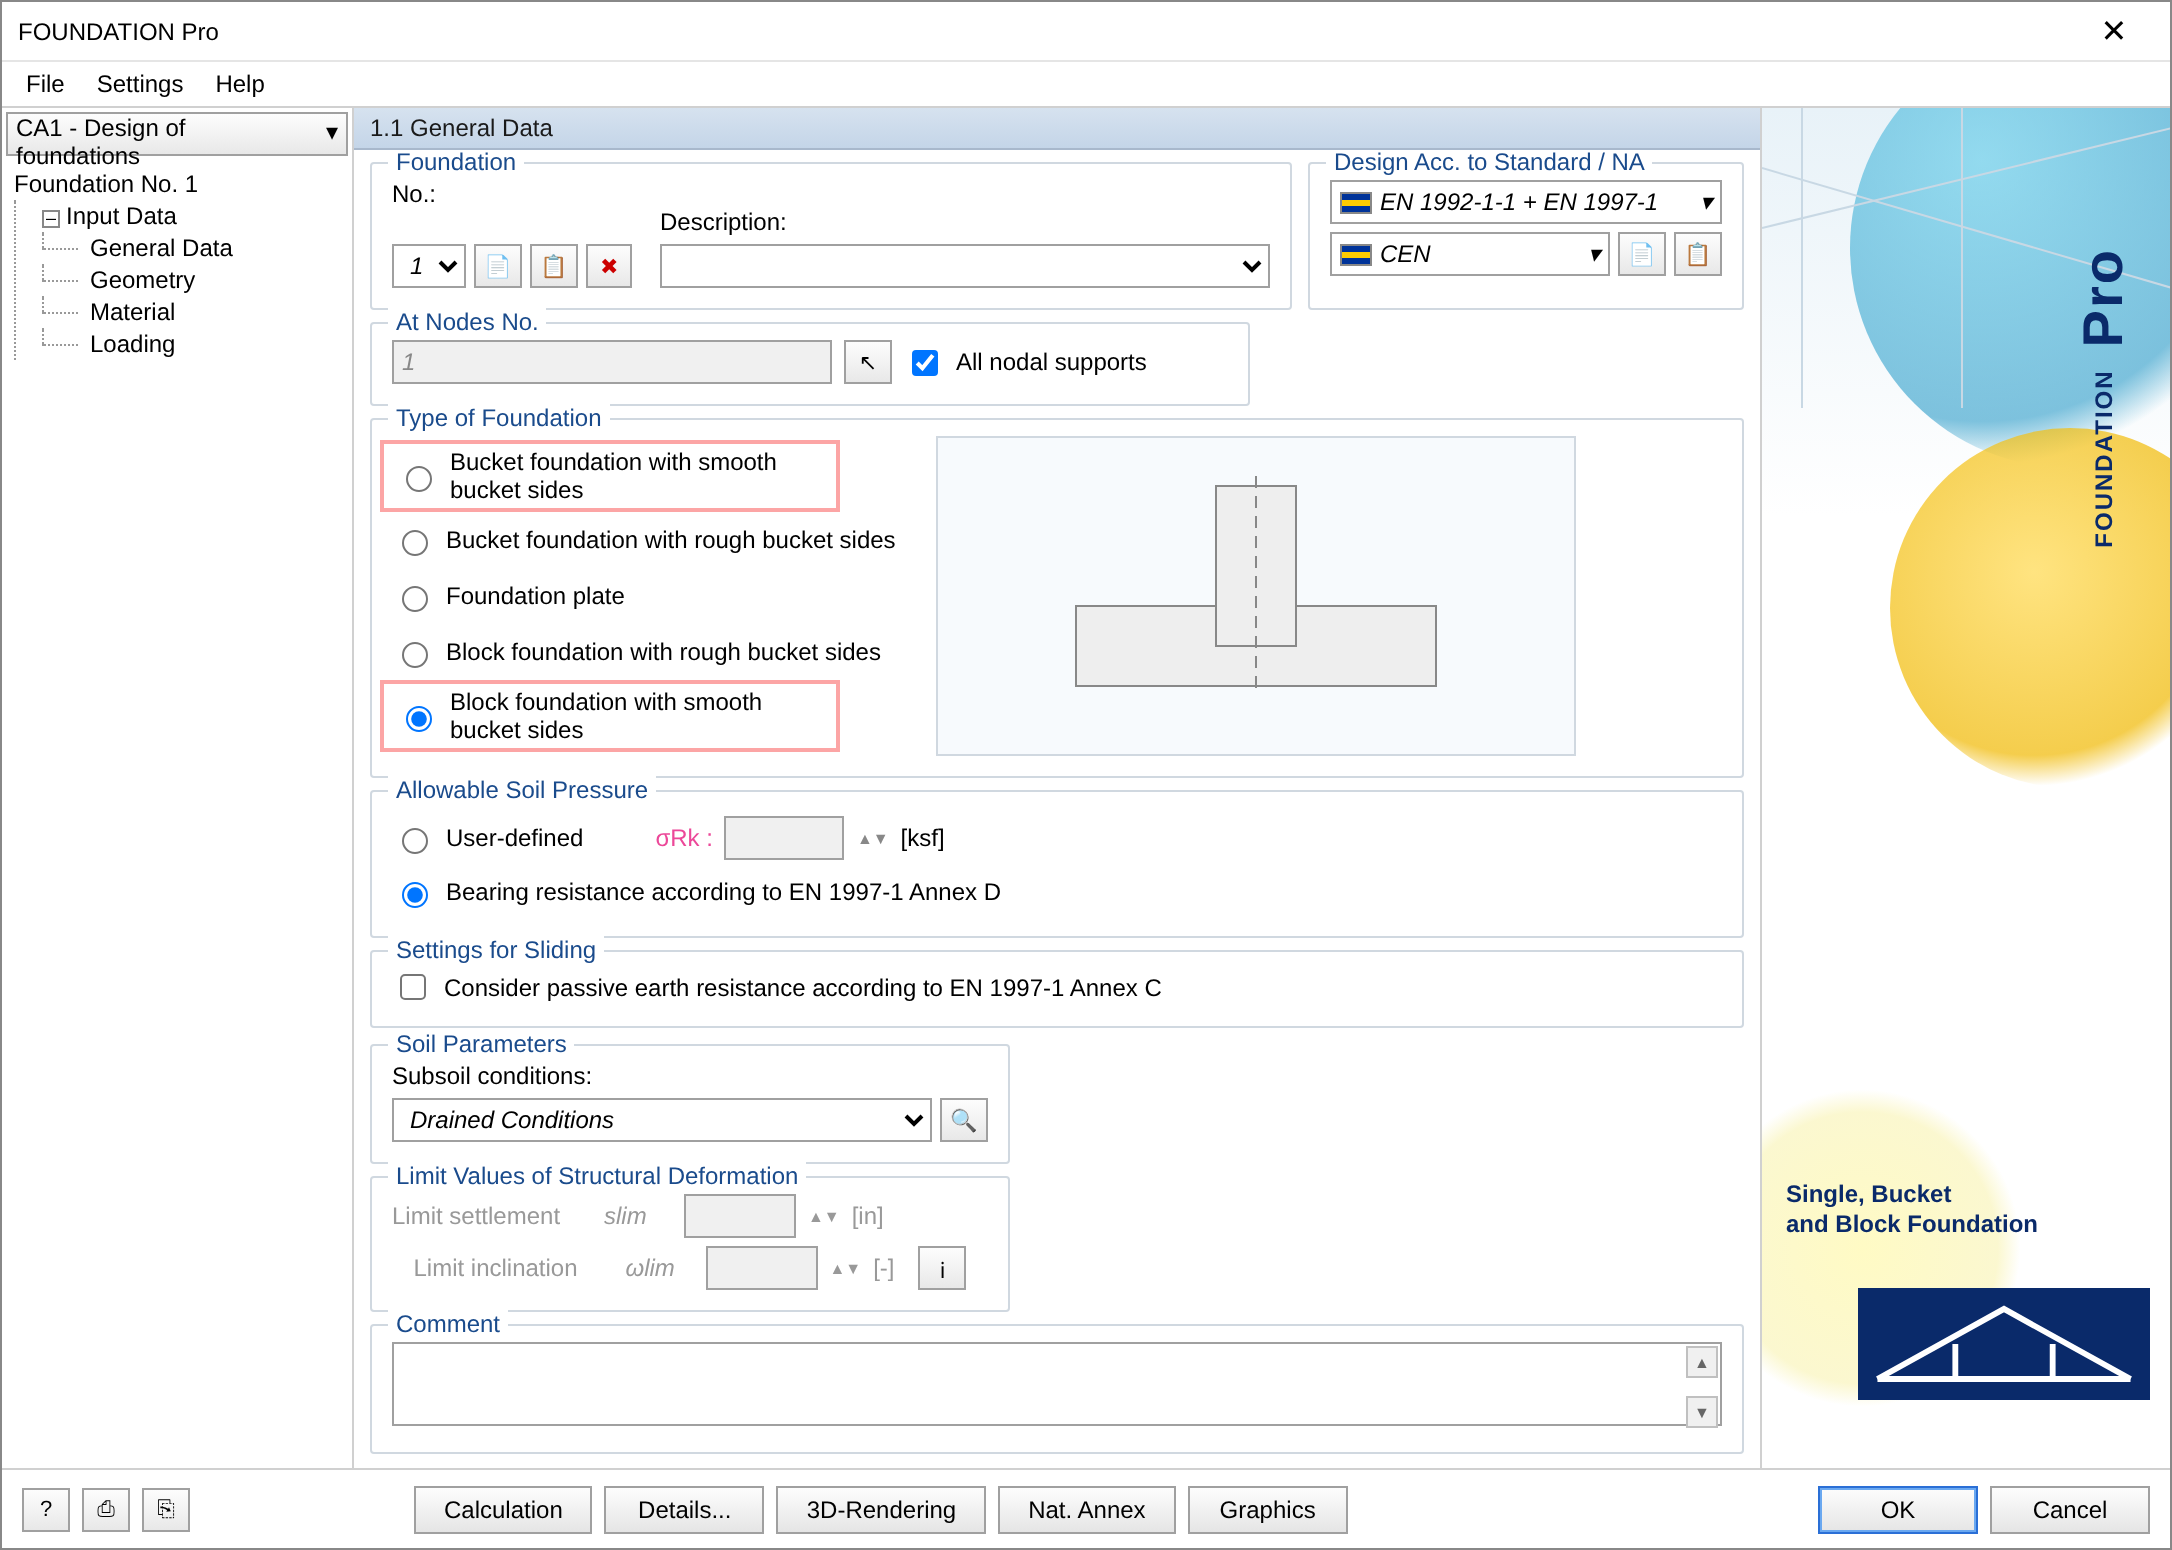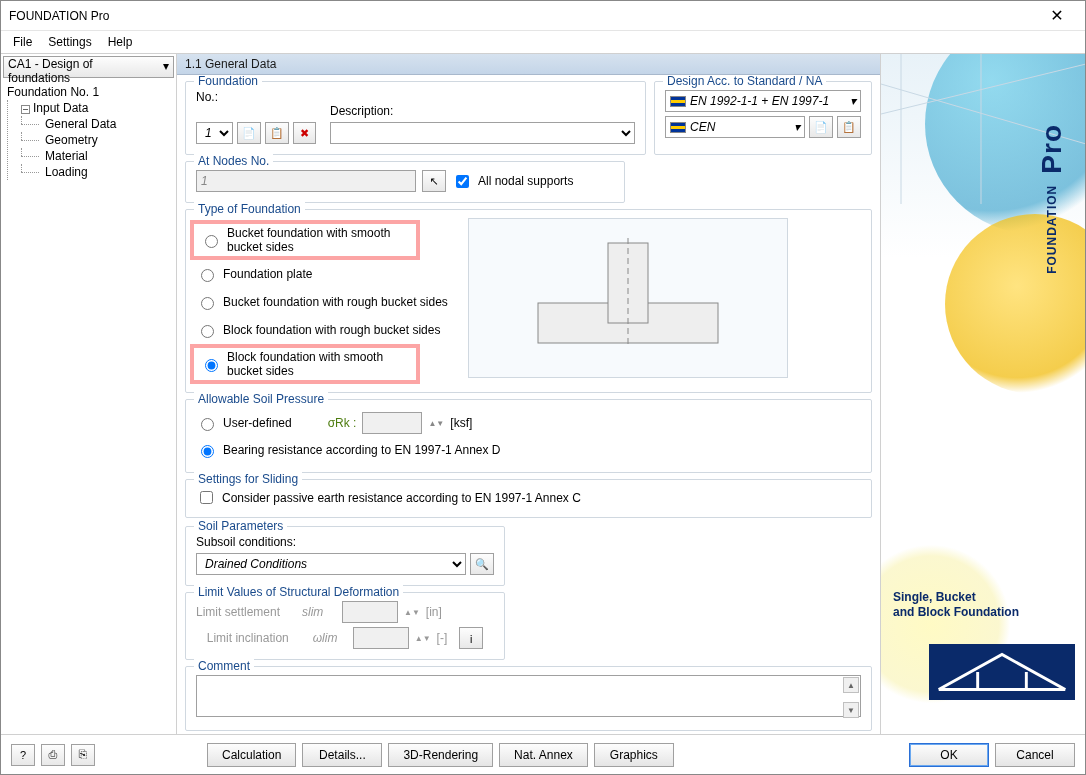--- a/index.html
+++ b/index.html
@@ -42,21 +42,21 @@
 .row { display: flex; gap: 8px; }
 .col { display: flex; flex-direction: column; gap: 4px; }
 .lbl { color: #000; font-size: 12px; }
 
 .input, select.input, textarea.input { border: 1px solid #a0a0a0; background: #fff; height: 22px; padding: 2px 4px; font-size: 12px; font-style: italic; }
 .input[disabled] { background: #f0f0f0; color: #888; }
 .btn-icon { width: 24px; height: 22px; border: 1px solid #a0a0a0; background: linear-gradient(#fdfdfd,#e8e8e8); display: inline-flex; align-items: center; justify-content: center; font-size: 11px; }
 
 .radio-row { display: flex; align-items: center; gap: 6px; padding: 4px 0; }
 .radio { width: 13px; height: 13px; }
-.highlight-red { border: 4px solid #fca5a5; padding: 2px 6px; margin: -2px -6px; }
+.highlight-red { border: 2px solid #fca5a5; padding: 2px 6px; margin: -2px -6px; }
 
 .check-row { display: flex; align-items: center; gap: 6px; }
 
 
 .rightpanel { width: 205px; border-left: 1px solid #d0d0d0; position: relative; overflow: hidden; background: linear-gradient(180deg,#e8f2f8 0%, #fff 30%, #fff 100%); }
 .rightpanel .deco1 { position: absolute; right: -60px; top: -40px; width: 220px; height: 220px; border-radius: 50%; background: radial-gradient(circle at 30% 30%, #58c9e8 0%, #2a9bc8 60%, transparent 70%); opacity: 0.6; }
 .rightpanel .deco2 { position: absolute; right: -40px; top: 160px; width: 180px; height: 180px; border-radius: 50%; background: radial-gradient(circle at 40% 40%, #ffd84a 0%, #f0b800 60%, transparent 70%); opacity: 0.7; }
 .rightpanel .deco3 { position: absolute; left: -30px; bottom: 30px; width: 160px; height: 160px; border-radius: 50%; background: radial-gradient(circle at 50% 50%, #fff68a 0%, #f7f0a0 60%, transparent 70%); opacity: 0.5; }
 .rightpanel .wire { position: absolute; inset: 0; color: #b0c8d8; }
 .brand-text { position: absolute; right: 12px; top: 70px; font-size: 36px; font-weight: bold; color: #0a2a6a; writing-mode: vertical-rl; transform: rotate(180deg); letter-spacing: 1px; }
@@ -174,25 +174,25 @@
       <div class="grp">
         <div class="grp-title">Type of Foundation</div>
         <div class="row" style="gap:20px;">
           <div class="col" style="gap:4px; padding-top:4px;">
             <div class="radio-row highlight-red" style="width:230px;">
                 <input type="radio" class="radio" name="tf" style="">
                 <span>Bucket foundation with smooth bucket sides</span>
               </div>
             <div class="radio-row">
                 <input type="radio" class="radio" name="tf" style="">
+                <span>Bucket foundation with rough bucket sides</span>
+              </div>
+            <div class="radio-row">
+                <input type="radio" class="radio" name="tf" style="">
                 <span>Foundation plate</span>
-              </div>
-            <div class="radio-row">
-                <input type="radio" class="radio" name="tf" style="">
-                <span>Bucket foundation with rough bucket sides</span>
               </div>
             <div class="radio-row">
                 <input type="radio" class="radio" name="tf" style="">
                 <span>Block foundation with rough bucket sides</span>
               </div>
             <div class="radio-row highlight-red" style="width:230px;">
                 <input type="radio" class="radio" name="tf" checked="" style="">
                 <span>Block foundation with smooth bucket sides</span>
               </div>
           </div>
@@ -207,21 +207,21 @@
       </div>
 
       <div class="row" style="gap:8px;flex-direction:column;">
         <div class="col" style="flex:1; gap:6px;">
 
           <div class="grp">
             <div class="grp-title">Allowable Soil Pressure</div>
             <div class="radio-row">
               <input type="radio" class="radio" name="asp" style="">
                 <span>User-defined</span>
-              <span style="margin-left:30px; color:#4d7c0f;">σRk :</span>
+              <span style="margin-left:30px; color:#ec4899;">σRk :</span>
               <input class="input" style="width: 60px;" disabled="">
               <span style="font-size:8px; color:#888;">▲▼</span>
               <span>[ksf]</span>
             </div>
             <div class="radio-row">
                 <input type="radio" class="radio" name="asp" checked="" style="">
                 <span>Bearing resistance according to EN 1997-1 Annex D</span>
               </div>
           </div>
 

